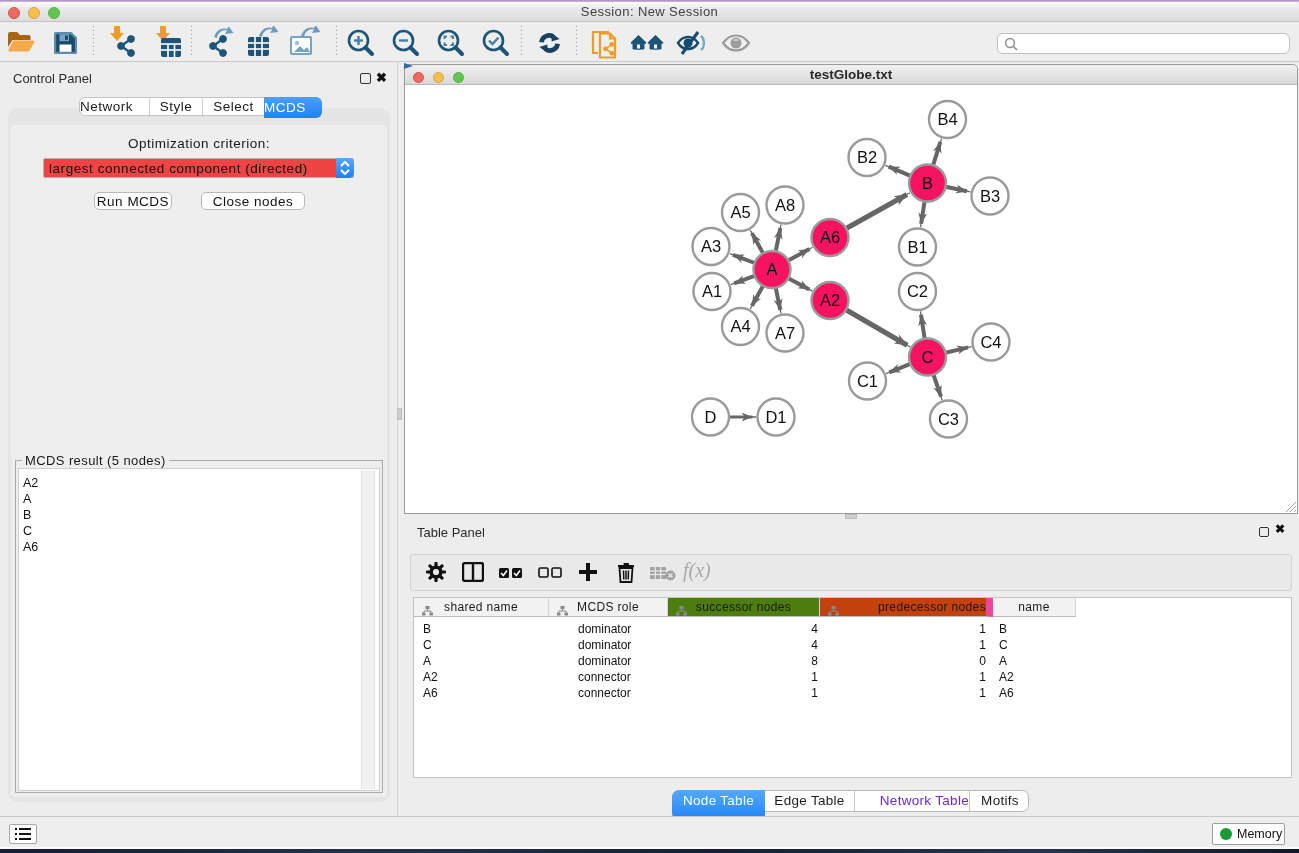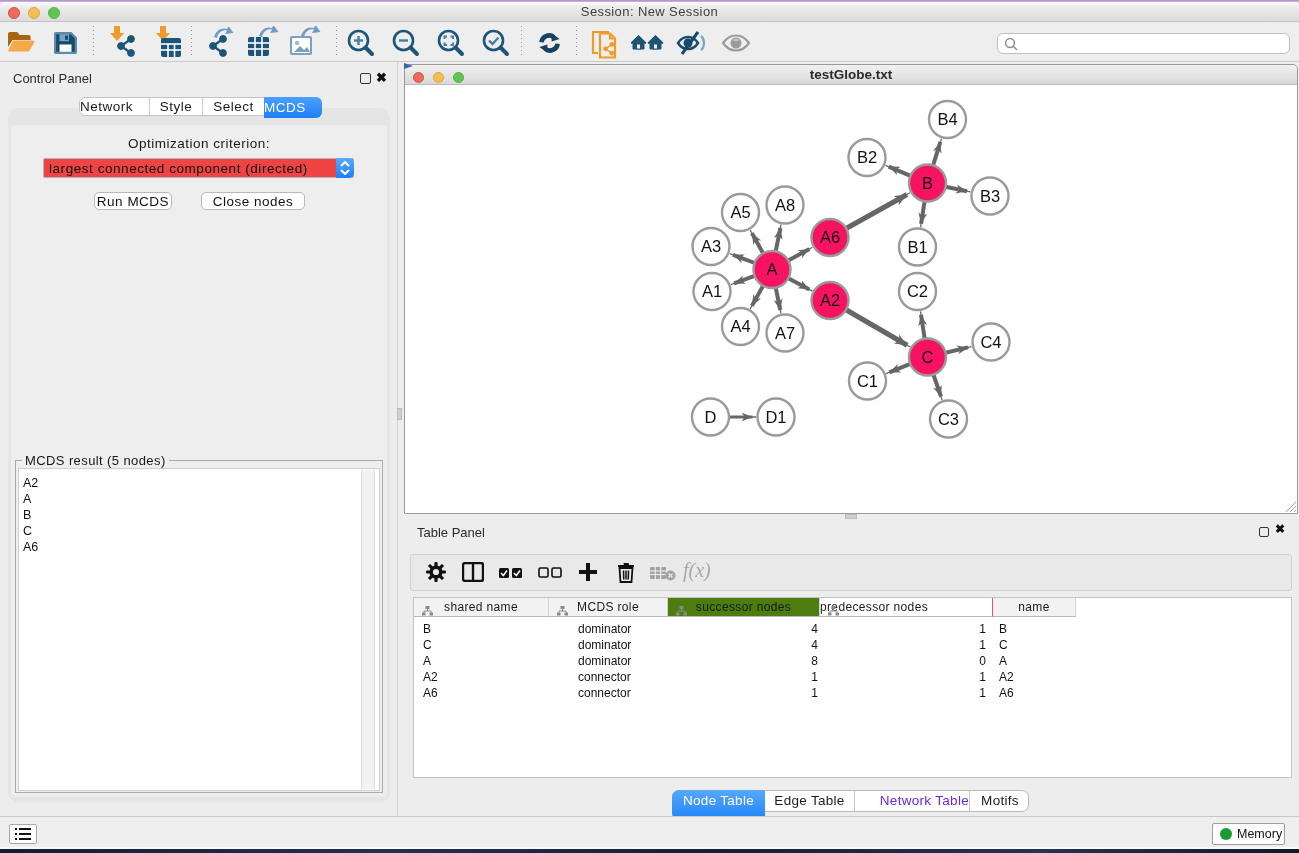--- a/index.html
+++ b/index.html
@@ -421,21 +421,21 @@
         </g>
       </svg></span>MCDS role</div>
 <div class="abs" style="left:668px;top:598px;width:152px;height:19px;background:#4d7c0f;border-right:1px solid #d4d4d4;border-bottom:1px solid #b9b9b9;font-size:12px;color:#1a1a1a;line-height:18px;text-align:center;white-space:nowrap;letter-spacing:0.35px"><span style="position:absolute;left:8px;top:4px"><svg width="11" height="10" viewBox="0 0 11 10" style="display:inline;vertical-align:-1px">
         <g fill="#8a8a8a">
           <rect x="3.5" y="0" width="4" height="3"></rect>
           <rect x="0" y="6.5" width="3.5" height="3"></rect>
           <rect x="7.5" y="6.5" width="3.5" height="3"></rect>
           <path d="M5.5 3 v2 M2 6.5 v-1.5 h7 v1.5" fill="none" stroke="#8a8a8a" stroke-width="1"></path>
         </g>
       </svg></span>successor nodes</div>
-<div class="abs" style="left:820px;top:598px;width:173px;height:19px;background:#ffffff;border-right:1px solid #ec4899;border-bottom:1px solid #b9b9b9;font-size:12px;color:#1a1a1a;line-height:18px;text-align:left;white-space:nowrap;letter-spacing:0.35px"><span style="position:absolute;left:8px;top:4px"><svg width="11" height="10" viewBox="0 0 11 10" style="display:inline;vertical-align:-1px">
+<div class="abs" style="left:820px;top:598px;width:173px;height:19px;background:#c2410c;border-right:7px solid #ec4899;border-bottom:1px solid #b9b9b9;font-size:12px;color:#1a1a1a;line-height:18px;text-align:right;white-space:nowrap;letter-spacing:0.35px"><span style="position:absolute;left:8px;top:4px"><svg width="11" height="10" viewBox="0 0 11 10" style="display:inline;vertical-align:-1px">
         <g fill="#8a8a8a">
           <rect x="3.5" y="0" width="4" height="3"></rect>
           <rect x="0" y="6.5" width="3.5" height="3"></rect>
           <rect x="7.5" y="6.5" width="3.5" height="3"></rect>
           <path d="M5.5 3 v2 M2 6.5 v-1.5 h7 v1.5" fill="none" stroke="#8a8a8a" stroke-width="1"></path>
         </g>
       </svg></span>predecessor nodes</div>
 <div class="abs" style="left:993px;top:598px;width:83px;height:19px;background:#f2f2f2;border-right:1px solid #d4d4d4;border-bottom:1px solid #b9b9b9;font-size:12px;color:#1a1a1a;line-height:18px;text-align:center;white-space:nowrap;letter-spacing:0.35px">name</div>
 <div class="abs" style="left:423px;top:622px;font-size:12px;color:#111">B</div>
 <div class="abs" style="left:578px;top:622px;font-size:12px;color:#111">dominator</div>

